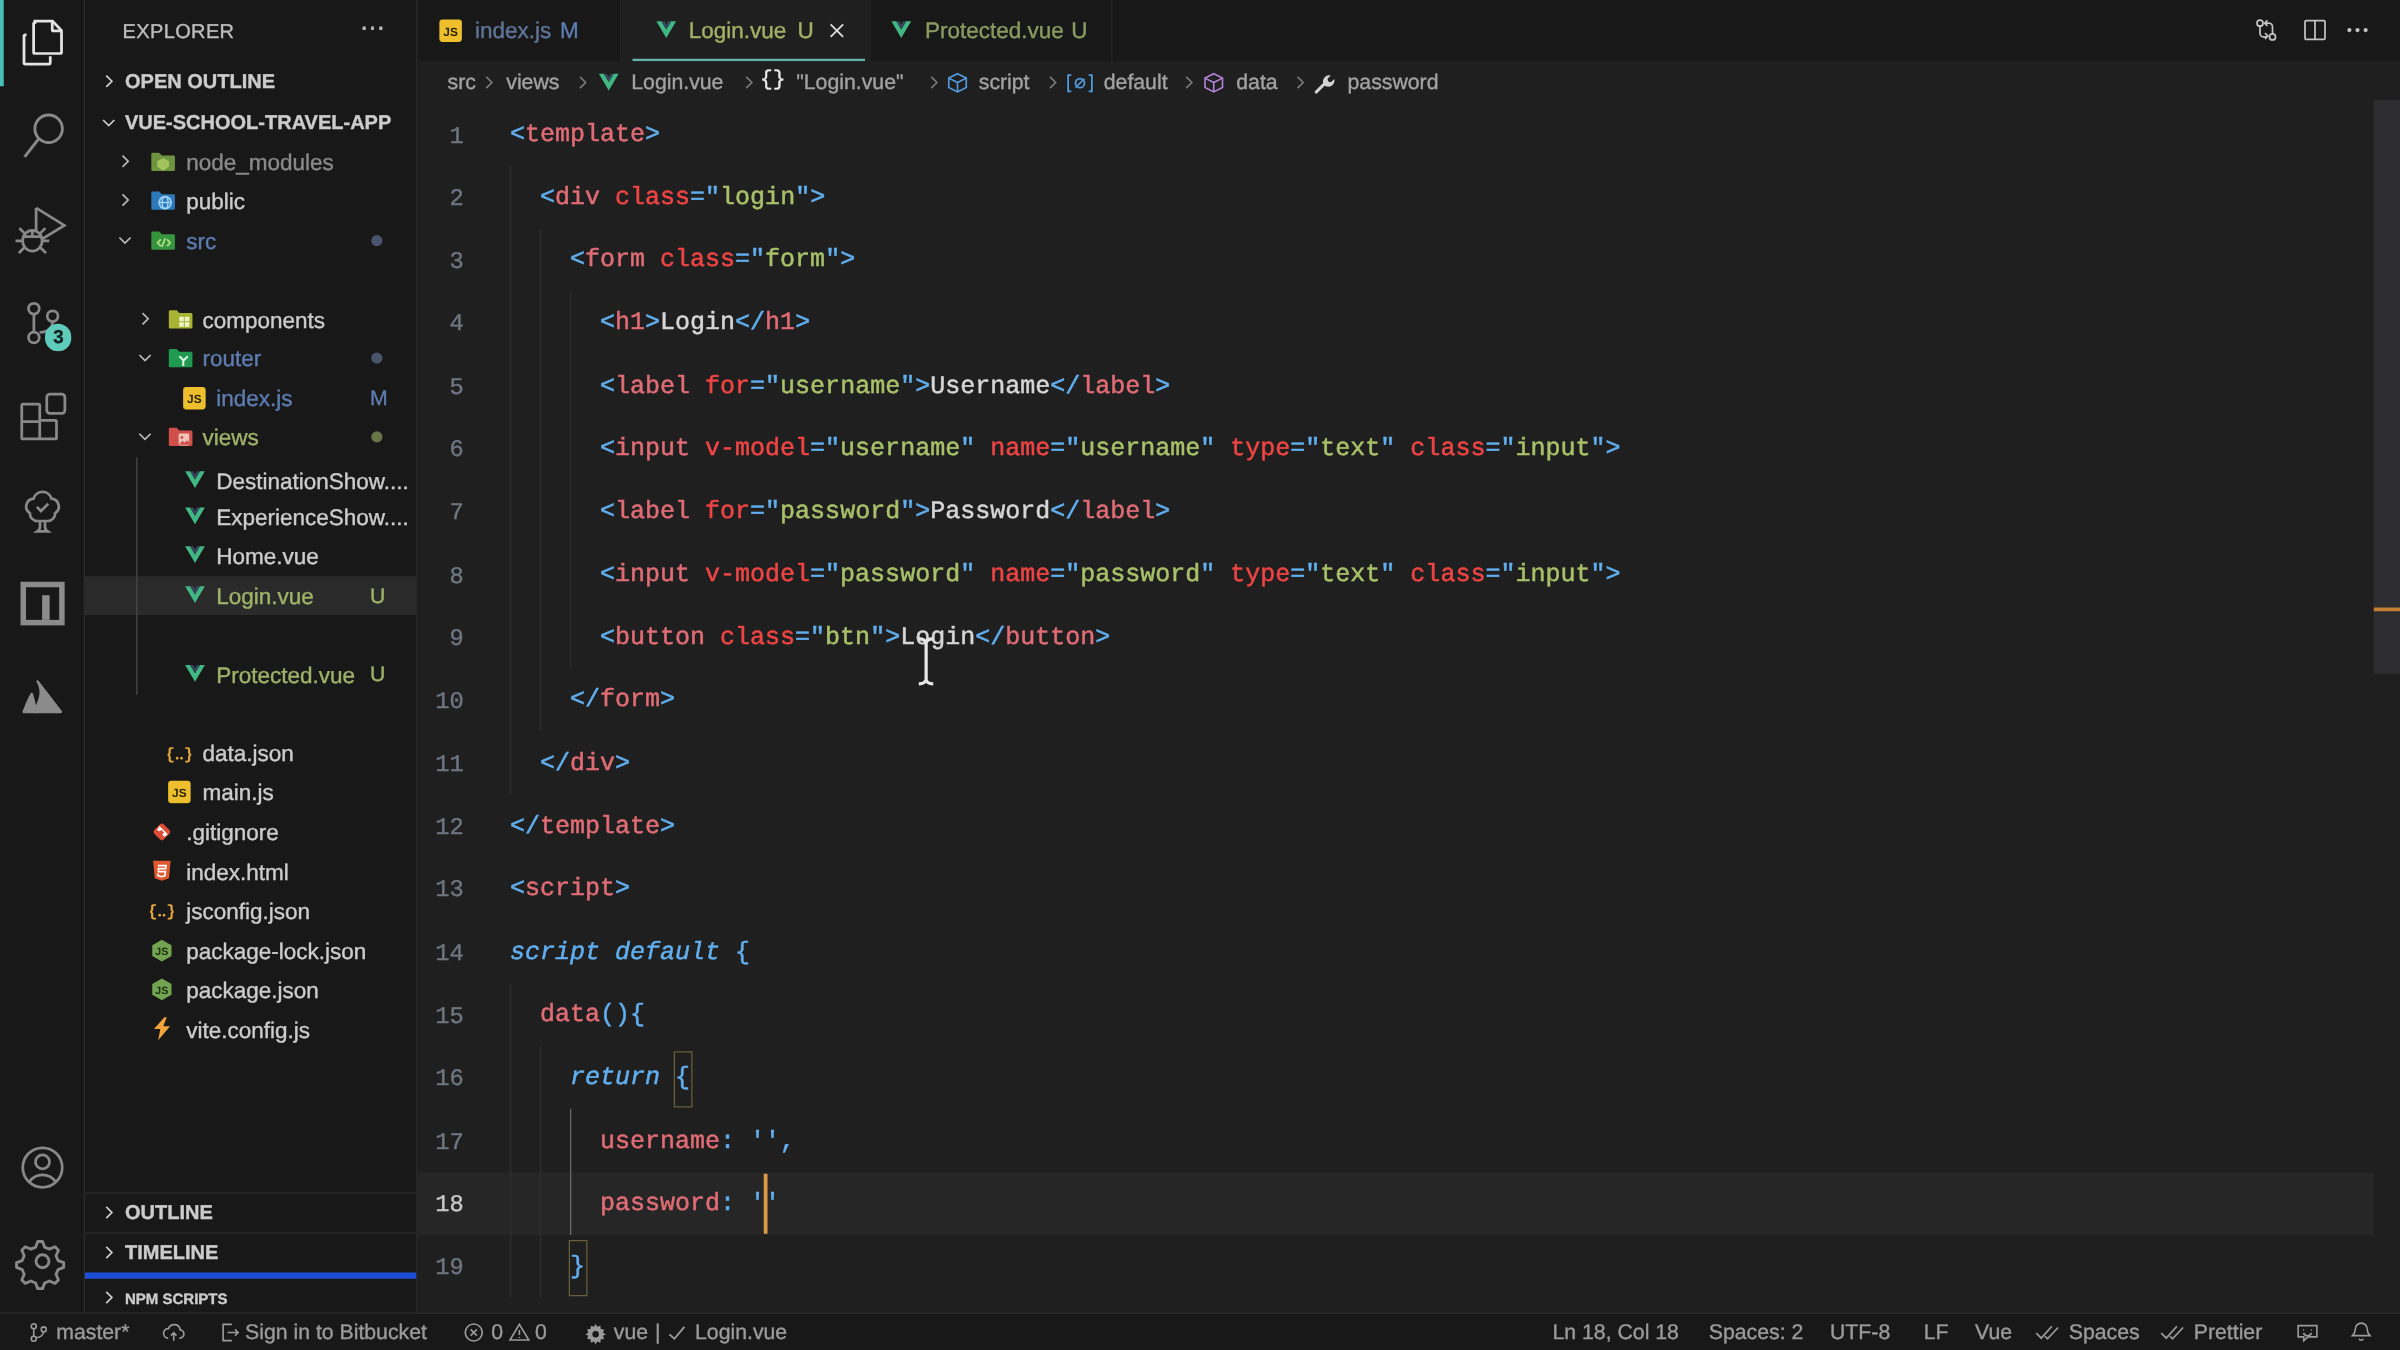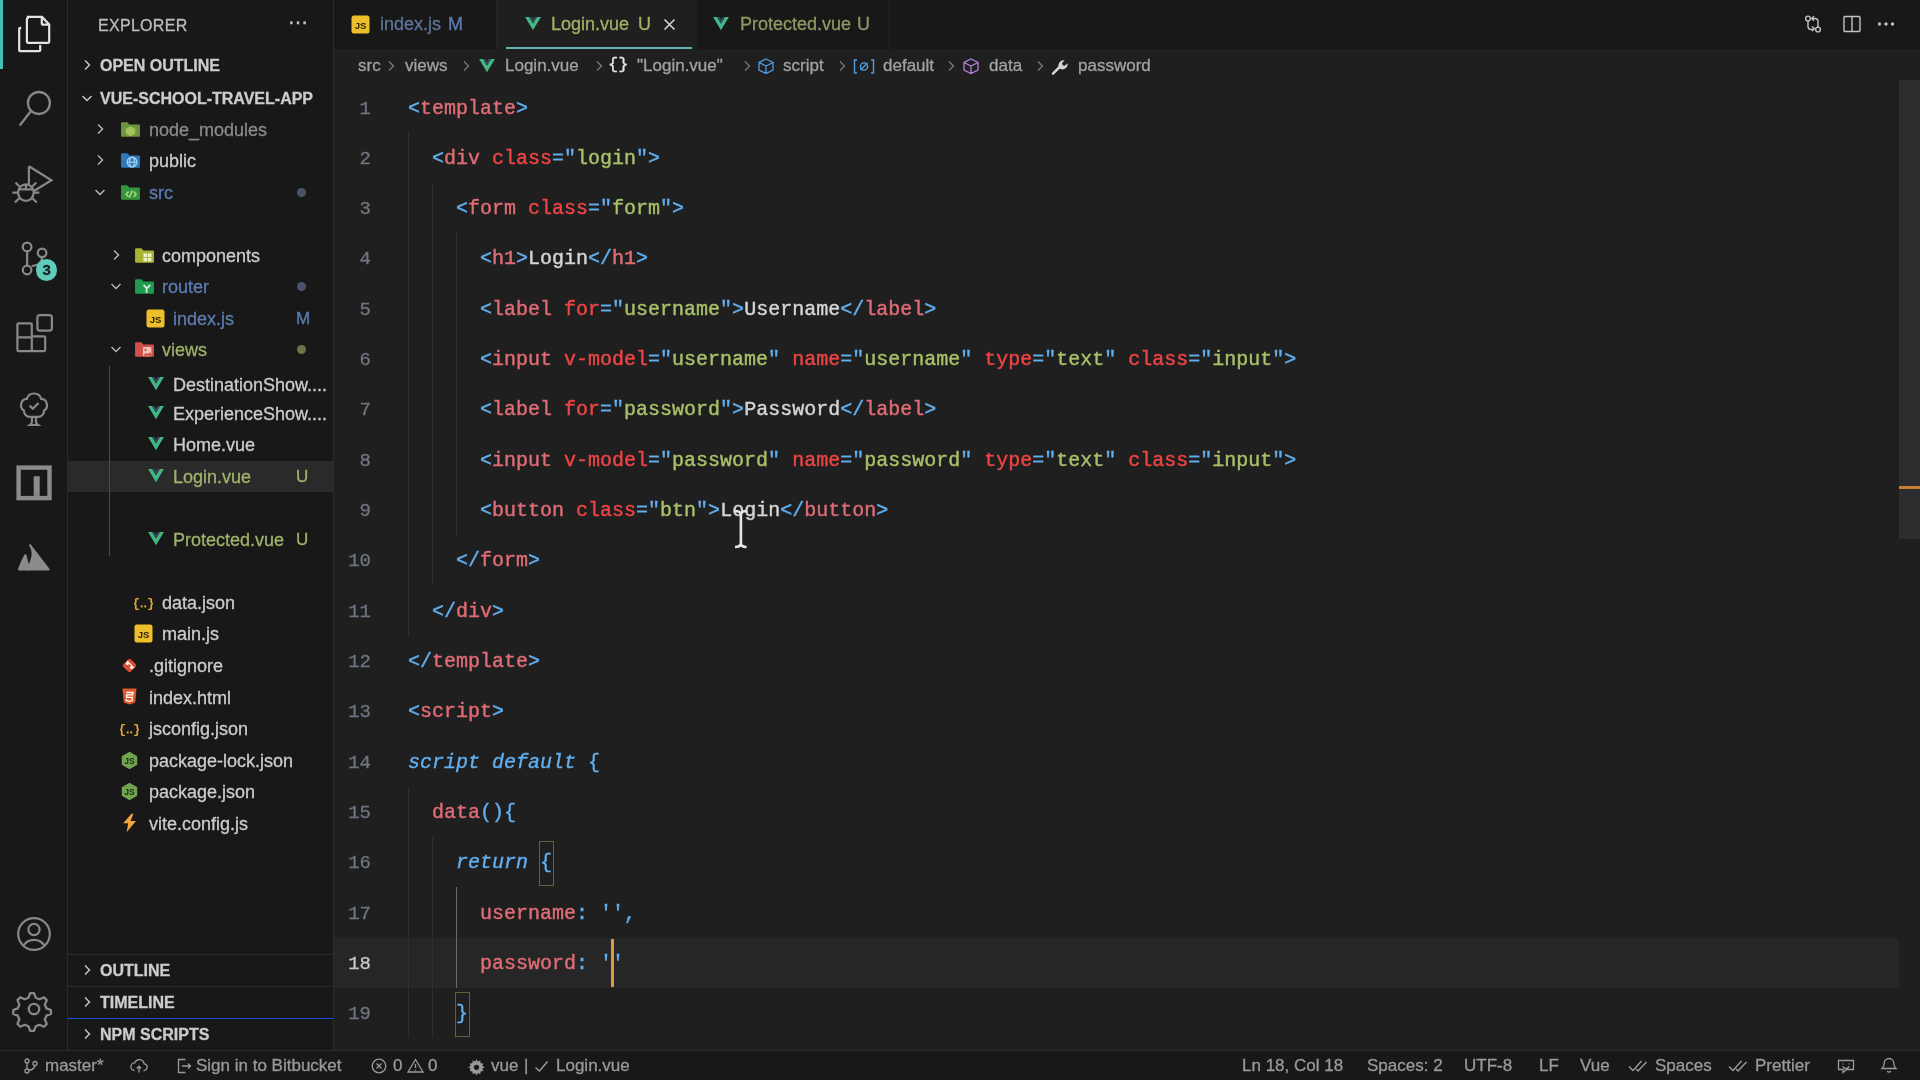--- a/index.html
+++ b/index.html
@@ -461,21 +461,21 @@
           <path d="M6 3.5 L10.5 8 L6 12.5"></path>
         </svg>
         <span class="lbl" style="left:32px">OUTLINE</span>
       </div>
     <div class="row" style="top:985.5px;font-weight:bold;font-size:16px;border-top:1px solid #2b2b2b">
         <svg class="chev" style="left:11px" width="16" height="16" viewBox="0 0 16 16" fill="none" stroke="#cccccc" stroke-width="1.4">
           <path d="M6 3.5 L10.5 8 L6 12.5"></path>
         </svg>
         <span class="lbl" style="left:32px">TIMELINE</span>
       </div>
-    <div class="row" style="top:1017.5px;font-weight:bold;font-size:16px;border-top:1px solid #1d4ed8">
+    <div class="row" style="top:1017.5px;font-weight:bold;font-size:12px;border-top:5px solid #1d4ed8">
         <svg class="chev" style="left:11px" width="16" height="16" viewBox="0 0 16 16" fill="none" stroke="#cccccc" stroke-width="1.4">
           <path d="M6 3.5 L10.5 8 L6 12.5"></path>
         </svg>
         <span class="lbl" style="left:32px">NPM SCRIPTS</span>
       </div>
   </div>
   <div class="abs" id="status">
     <svg class="abs" style="left:22px;top:6px" width="18" height="18" viewBox="0 0 18 18" fill="none" stroke="#9a9a9a" stroke-width="1.3">
         <circle cx="5" cy="4" r="2"></circle>
         <circle cx="5" cy="14" r="2"></circle>

